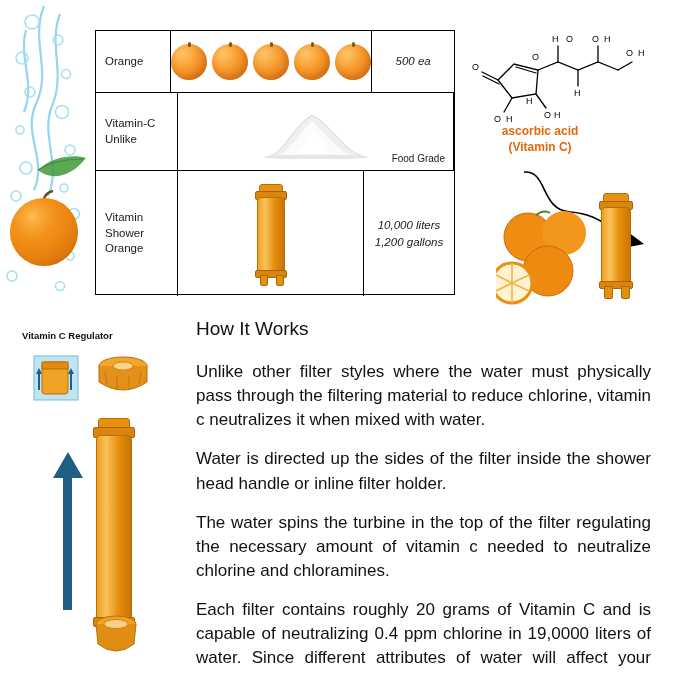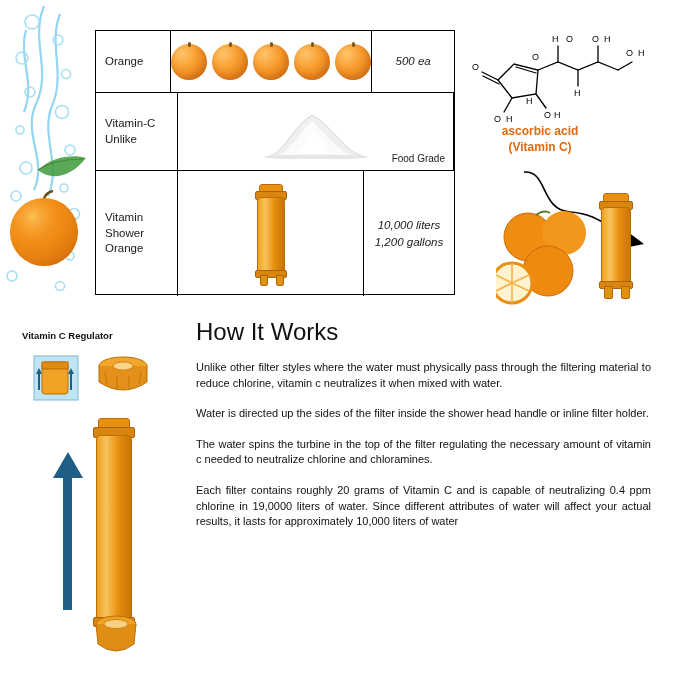--- a/index.html
+++ b/index.html
@@ -148,33 +148,33 @@
     font-size: 12px;
     font-weight: bold;
     line-height: 1.3;
   }
 
   
   .hiw-title {
     position: absolute;
     left: 196px;
     top: 318px;
-    font-size: 24px;
+    font-size: 19px;
     color: #111;
     text-align: center;
   }
   .hiw-body {
     position: absolute;
     left: 196px;
     top: 360px;
     width: 455px;
   }
   .hiw-body p {
     margin: 0 0 15px 0;
-    font-size: 11px;
+    font-size: 17px;
     line-height: 1.42;
     text-align: justify;
     text-justify: inter-word;
     color: #111;
   }
 
   
   .reg-title {
     position: absolute;
     left: 22px;

